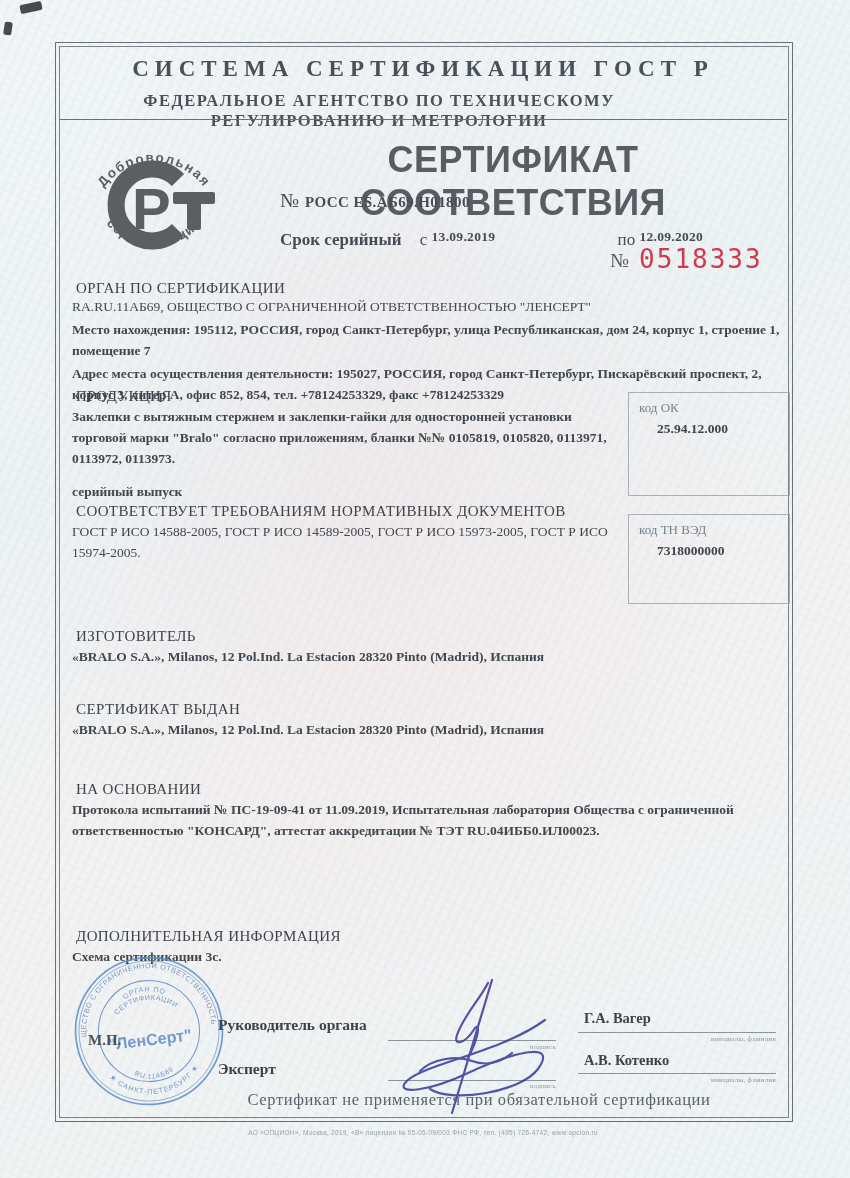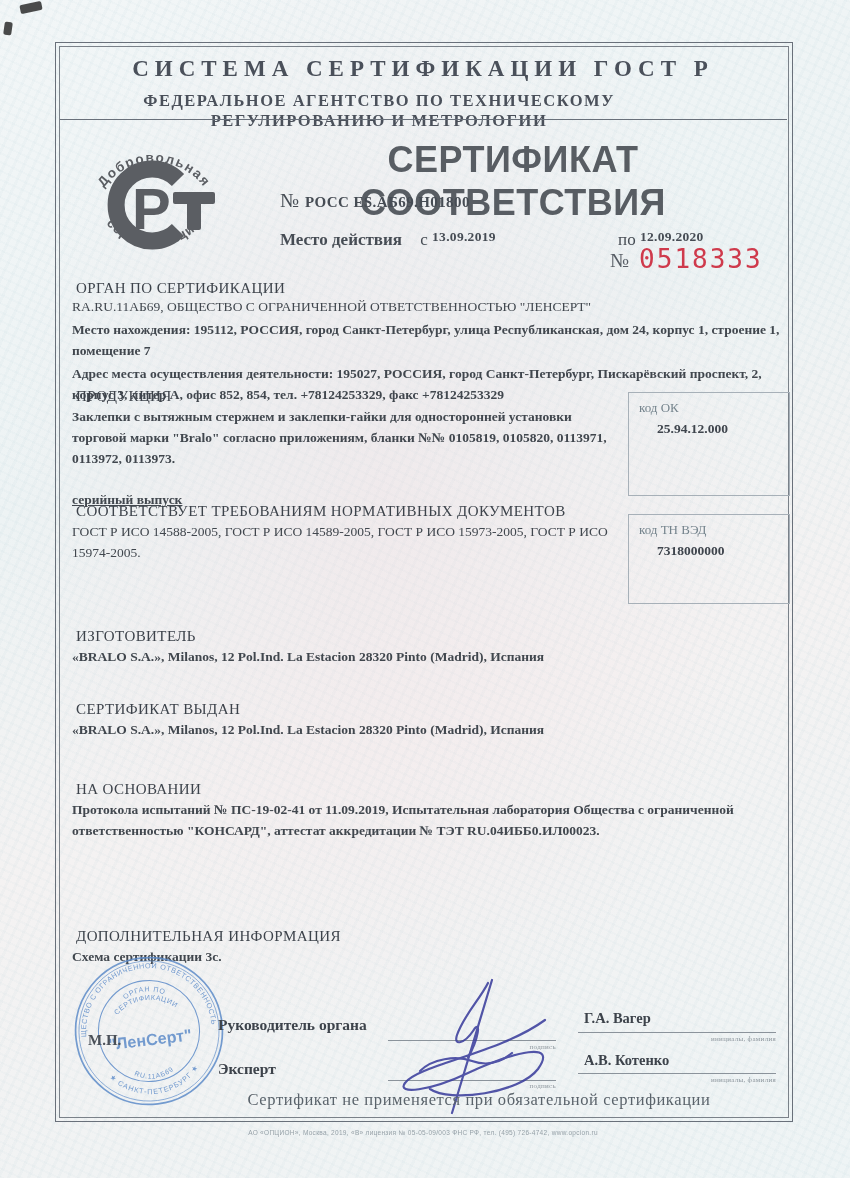--- a/index.html
+++ b/index.html
@@ -92,42 +92,42 @@
   <rect x="111" y="56" width="14" height="38" rx="2" fill="#5b5e63"></rect>
 </svg>
 
 <div class="abs doc-title">СЕРТИФИКАТ СООТВЕТСТВИЯ</div>
 
 <div class="abs reg-row">
   <span class="nosign">№</span><span class="regno">РОСС ES.АБ69.Н01800</span>
 </div>
 
 <div class="abs validity">
-  <span class="lbl">Место действия</span>
+  <span class="lbl">Срок серийный</span>
   <span class="from-lbl">с</span>
   <span class="date">13.09.2019</span>
   <span class="to-lbl">по</span>
   <span class="date">12.09.2020</span>
 </div>
 
 <div class="abs blankno">
   <span>№</span><span class="digits" style="color:#cf3a4c;">0518333</span>
 </div>
 
 <div class="abs sec" style="left:72px;top:280px;width:714px;">
   <div class="h">ОРГАН ПО СЕРТИФИКАЦИИ</div>
   <div class="b strong" style="margin-top:0;">RA.RU.11АБ69, ОБЩЕСТВО С ОГРАНИЧЕННОЙ ОТВЕТСТВЕННОСТЬЮ "ЛЕНСЕРТ"</div>
   <div class="b">Место нахождения: 195112, РОССИЯ, город Санкт-Петербург, улица Республиканская, дом 24, корпус 1, строение 1, помещение 7</div>
   <div class="b">Адрес места осуществления деятельности: 195027, РОССИЯ, город Санкт-Петербург, Пискарёвский проспект, 2, корпус 3, литер А, офис 852, 854, тел. +78124253329, факс +78124253329</div>
 </div>
 
 <div class="abs sec" style="left:72px;top:388px;width:714px;">
   <div class="h">ПРОДУКЦИЯ</div>
   <div class="b" style="width:540px;">Заклепки с вытяжным стержнем и заклепки-гайки для односторонней установки торговой марки "Bralo" согласно приложениям, бланки №№ 0105819, 0105820, 0113971, 0113972, 0113973.</div>
-  <div class="b" style="margin-top:20px;text-decoration:underline;">серийный выпуск</div>
+  <div class="b" style="margin-top:12px;">серийный выпуск</div>
 </div>
 <div class="abs code-box" style="left:628px;top:392px;width:160px;height:102px;">
   <div class="cl">код ОК</div>
   <div class="cv">25.94.12.000</div>
 </div>
 
 <div class="abs sec" style="left:72px;top:503px;width:714px;">
   <div class="h">СООТВЕТСТВУЕТ ТРЕБОВАНИЯМ НОРМАТИВНЫХ ДОКУМЕНТОВ</div>
   <div class="b strong" style="width:545px;">ГОСТ Р ИСО 14588-2005, ГОСТ Р ИСО 14589-2005, ГОСТ Р ИСО 15973-2005, ГОСТ Р ИСО 15974-2005.</div>
 </div>
@@ -141,21 +141,21 @@
   <div class="b">«BRALO S.A.», Milanos, 12 Pol.Ind. La Estacion 28320 Pinto (Madrid), Испания</div>
 </div>
 
 <div class="abs sec" style="left:72px;top:701px;width:714px;">
   <div class="h">СЕРТИФИКАТ ВЫДАН</div>
   <div class="b">«BRALO S.A.», Milanos, 12 Pol.Ind. La Estacion 28320 Pinto (Madrid), Испания</div>
 </div>
 
 <div class="abs sec" style="left:72px;top:781px;width:714px;">
   <div class="h">НА ОСНОВАНИИ</div>
-  <div class="b">Протокола испытаний № ПС-19-02-41 от 11.09.2019, Испытательная лаборатория Общества с ограниченной ответственностью "КОНСАРД", аттестат аккредитации № ТЭТ RU.04ИББ0.ИЛ00023.</div>
+  <div class="b">Протокола испытаний № ПС-19-09-41 от 11.09.2019, Испытательная лаборатория Общества с ограниченной ответственностью "КОНСАРД", аттестат аккредитации № ТЭТ RU.04ИББ0.ИЛ00023.</div>
 </div>
 
 <div class="abs sec" style="left:72px;top:928px;width:714px;">
   <div class="h">ДОПОЛНИТЕЛЬНАЯ ИНФОРМАЦИЯ</div>
   <div class="b">Схема сертификации 3с.</div>
 </div>
 
 <svg class="abs stamp-wrap" viewBox="0 0 170 170">
   <defs>
     <path id="stOutTop" d="M 85 85 m -66 0 a 66 66 0 1 1 132 0"></path>

